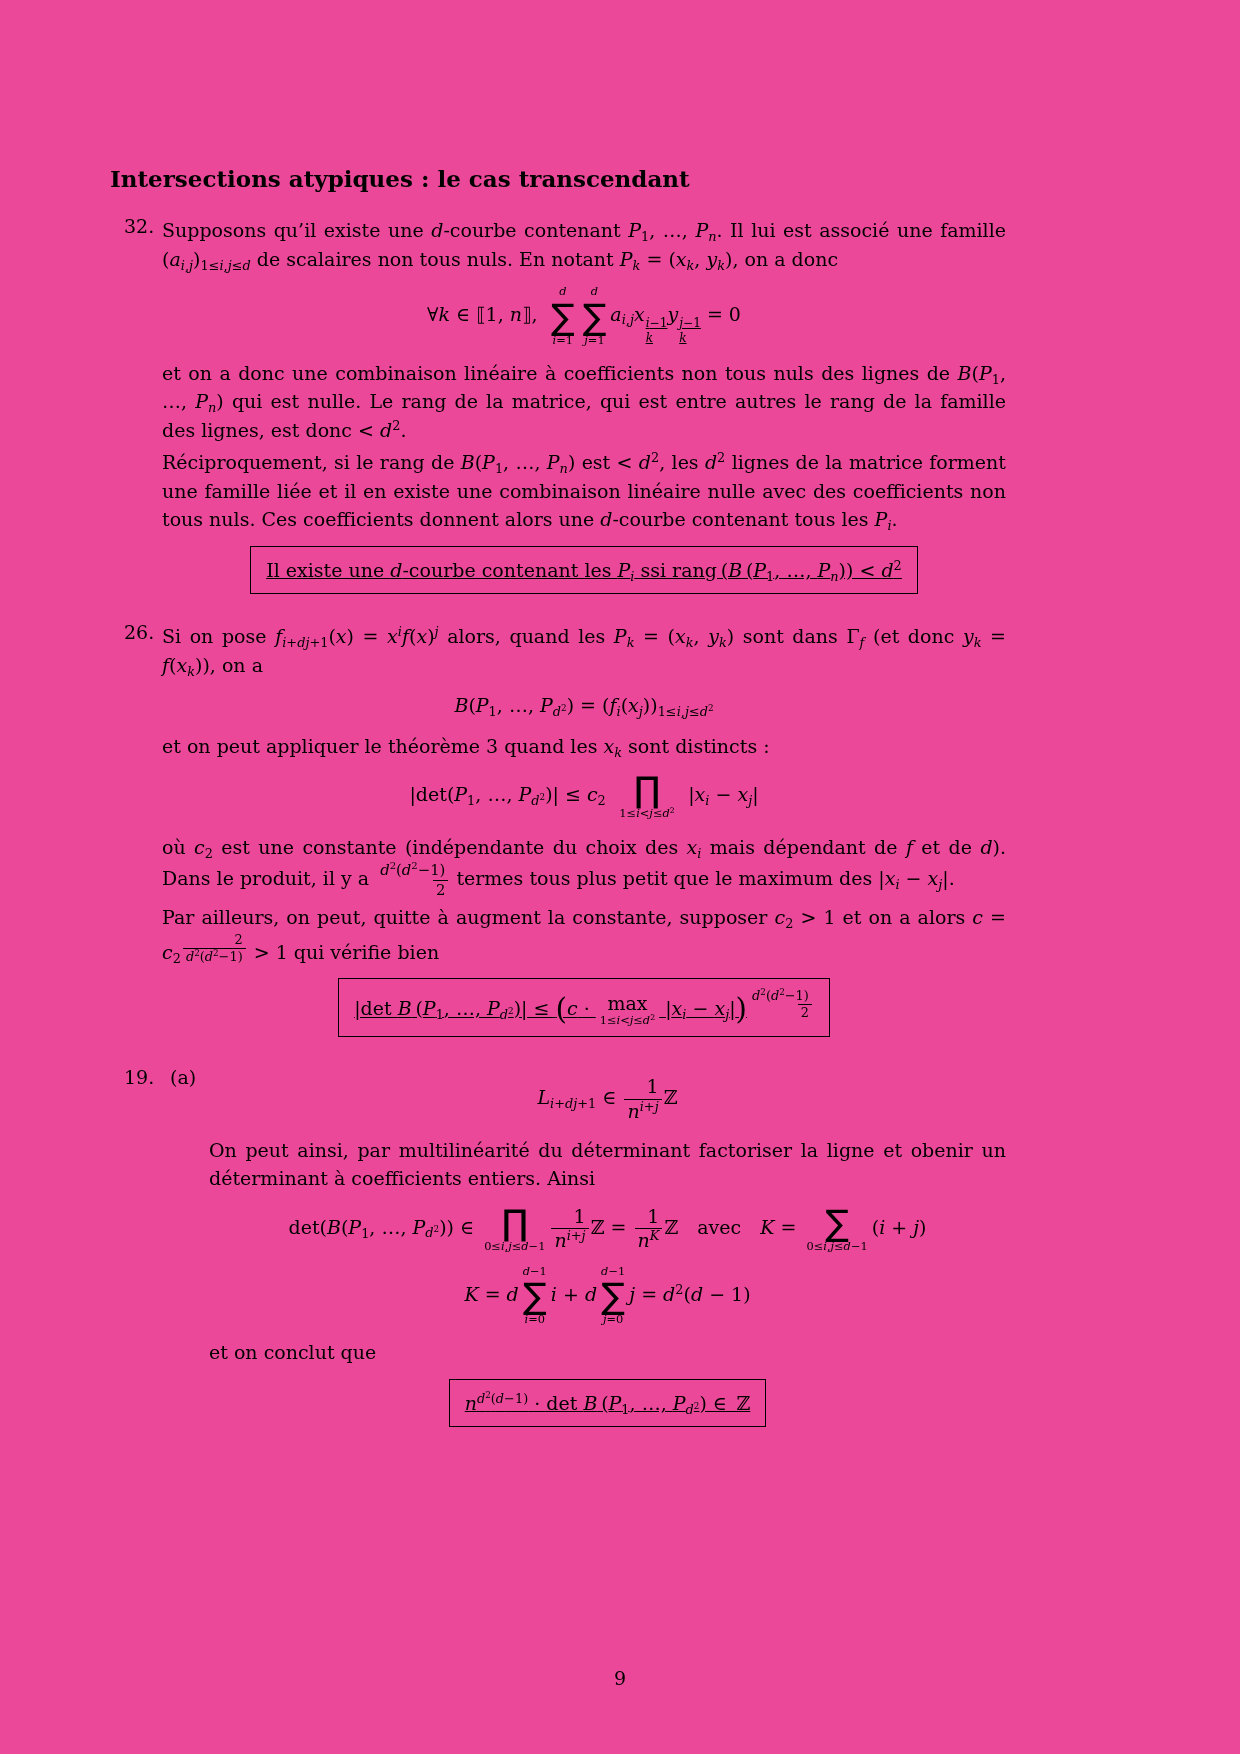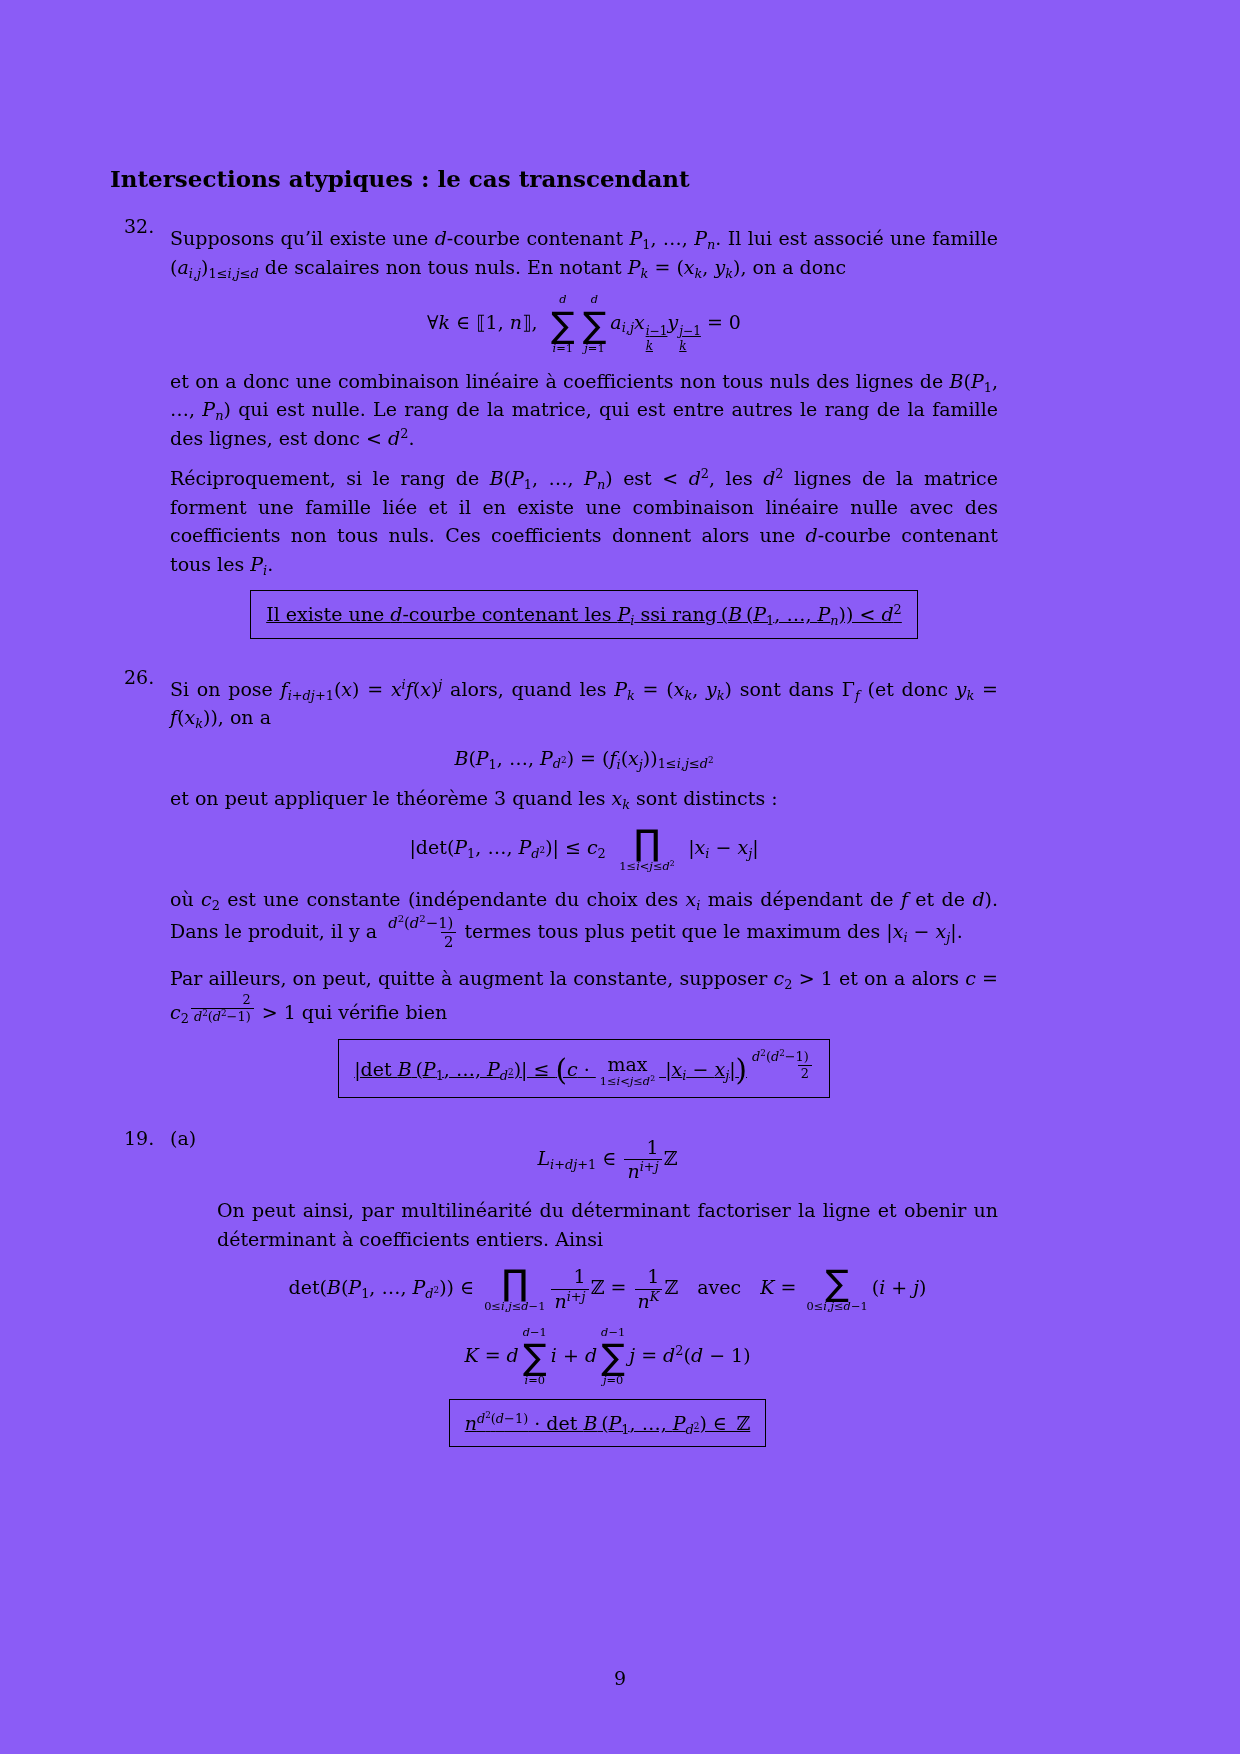--- a/index.html
+++ b/index.html
@@ -1,41 +1,41 @@
 <!DOCTYPE html>
 <html><head>
 <meta charset="utf-8">
 <style>
   html,body{margin:0;padding:0;background:#ffffff;}
   .page{
     position:relative;
     width:1240px;height:1754px;
     box-sizing:border-box;
-    background:#8b5cf6;
+    background:#ec4899;
     color:#000;
     font-family:"DejaVu Serif","DejaVu Sans",serif;
     font-size:19px;
     line-height:1.5;
     padding-top:166px;
     overflow:hidden;
   }
   .content{margin-left:110px;margin-right:230px;}
   .title{
     font-size:23px;font-weight:bold;margin:0 0 0 0;line-height:1.15;
     font-family:"DejaVu Serif","DejaVu Sans",serif;
   }
   .item{display:flex;align-items:flex-start;}
   .mt20{margin-top:20px}.mt14{margin-top:14px}.mt12{margin-top:12px}
   .mt10{margin-top:10px}.mt8{margin-top:8px}.mt6{margin-top:6px}.mt4{margin-top:4px}.mt0{margin-top:0}
   .inum{flex:0 0 48px;box-sizing:border-box;padding-left:14px;}
   .ibody{flex:1 1 auto;min-width:0;}
   .subitem{display:flex;align-items:flex-start;}
   .sublabel{flex:0 0 47px;box-sizing:border-box;padding-left:12px;}
   .subbody{flex:1 1 auto;min-width:0;}
-  .para{margin:12px;text-align:justify;}
+  .para{margin:4px;text-align:justify;}
   i{font-style:italic;}
   sub,sup{font-size:68%;line-height:0;}
   sup{vertical-align:0.55em;}
   sub{vertical-align:-0.28em;}
   .eq{text-align:center;white-space:nowrap;margin:12px 0;}
   .eq-tall{margin:12px 0;}
   .eqwrap{text-align:center;margin:12px 0;}
   .boxed{display:inline-block;border:1.5px solid #000;padding:9px 15px;text-align:left;white-space:nowrap;text-decoration:underline;}
   .bigop{display:inline-flex;flex-direction:column;align-items:center;vertical-align:middle;margin:0 4px;}
   .bigop .lim{font-size:60%;line-height:1.15;white-space:nowrap;}
@@ -141,20 +141,21 @@
                 </span>(<i>i</i> + <i>j</i>)</div>
             <div class="eq mt10"><i>K</i> = <i>d</i><span class="bigop">
                   <span class="lim"><i>d</i>−1</span>
                   <span class="opg big">∑</span>
                   <span class="lim"><i>i</i>=0</span>
                 </span><i>i</i> + <i>d</i><span class="bigop">
                   <span class="lim"><i>d</i>−1</span>
                   <span class="opg big">∑</span>
                   <span class="lim"><i>j</i>=0</span>
                 </span><i>j</i> = <i>d</i><sup>2</sup>(<i>d</i> − 1)</div>
+            <p class="para mt8">et on conclut que</p>
             <div class="eqwrap">
               <span class="boxed"><i>n</i><sup><i>d</i><sup>2</sup>(<i>d</i>−1)</sup> · det <i>B</i> (<i>P</i><sub>1</sub>, …, <i>P</i><sub><i>d</i><sup>2</sup></sub>) ∈ ℤ</span>
             </div>
           </div>
         </div>
       </div>
     </div>
 
   </div>
   <div class="pageno">9</div>

